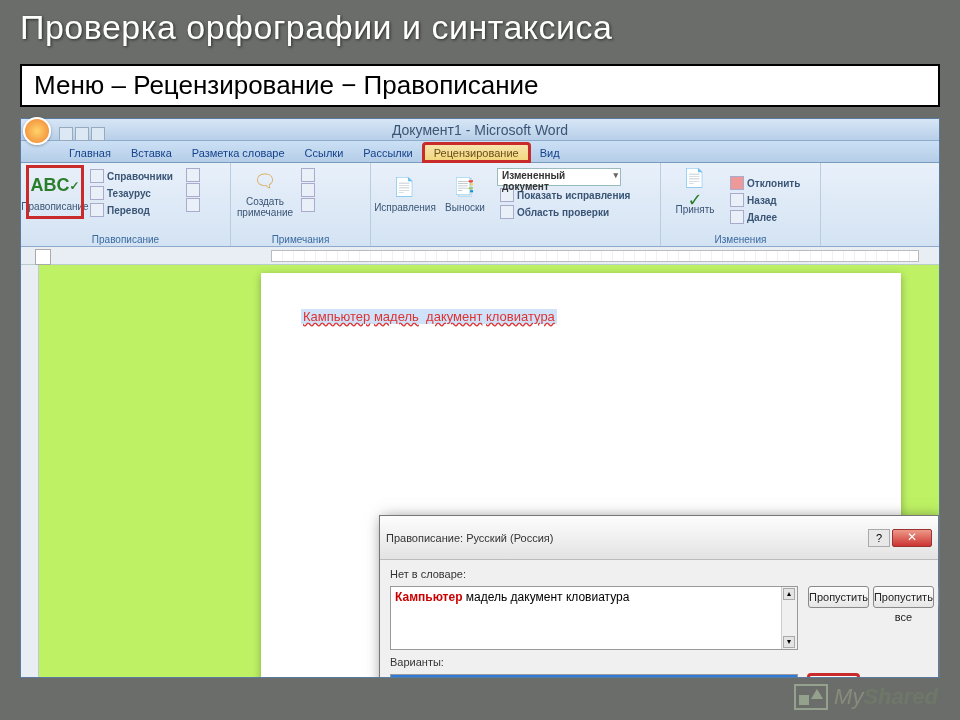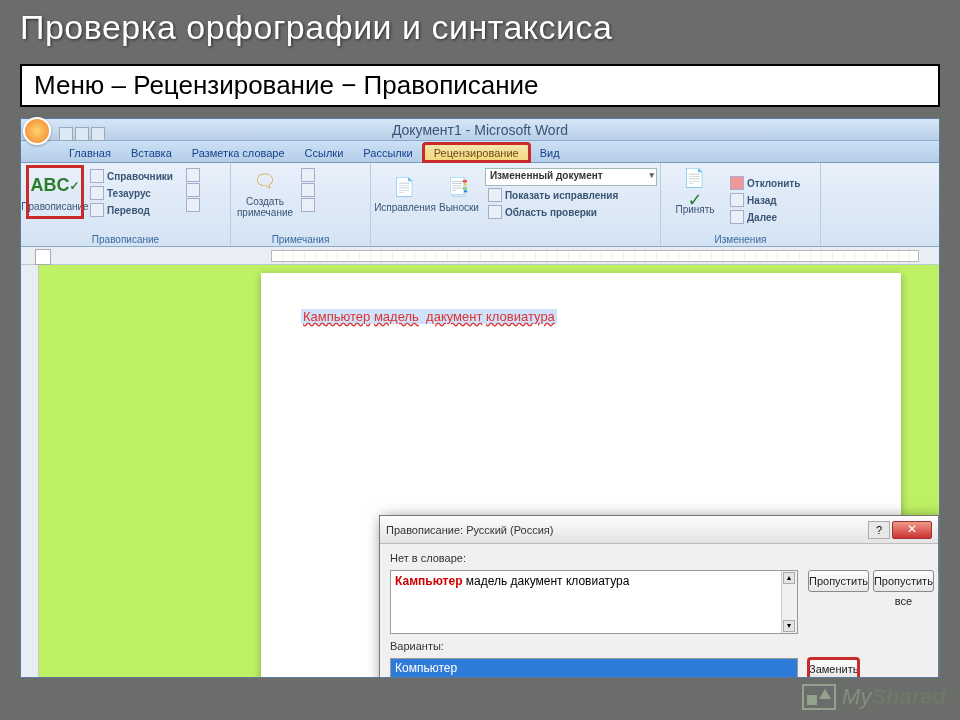--- a/index.html
+++ b/index.html
@@ -37,36 +37,36 @@
   .ruler::before { content:""; position:absolute; left:14px; top:2px; width:14px; height:14px; background:#fff; border:1px solid #aaa;}
   .ruler-scale { position:absolute; left: 250px; right:20px; top:3px; height:12px; background: repeating-linear-gradient(to right,#fff 0,#fff 10px,#f0f0f0 10px,#f0f0f0 11px); border:1px solid #bbb;}
 
   .doc-area { position:absolute; top:146px; left:0; right:0; bottom:0; background:#bef264; overflow:hidden;}
   .vruler { position:absolute; left:0; top:0; width:18px; bottom:0; background:#e9eef4; border-right:1px solid #bcc;}
   .page { position:absolute; left:240px; top:8px; width:640px; height:500px; background:#fff; box-shadow:0 2px 8px rgba(0,0,0,0.3); padding: 36px 40px; font-size:13px; font-family:"Times New Roman",serif;}
   .err { color:#d33; text-decoration: underline wavy #d33; }
   .page .hl-line { background:#cfe2f9; display:inline-block; padding:0 2px;}
 
   .dialog { position:absolute; left:358px; top:250px; width:560px; background:#f0f0f0; border:1px solid #777; box-shadow:3px 3px 14px rgba(0,0,0,0.5); font-size:11px;}
-  .dlg-titlebar { height:28px; background:linear-gradient(#fdfdfd,#e3e3e3); border-bottom:1px solid #bbb; display:flex; align-items:center; padding:0 6px; }
+  .dlg-titlebar { height:44px; background:linear-gradient(#fdfdfd,#e3e3e3); border-bottom:1px solid #bbb; display:flex; align-items:center; padding:0 6px; }
   .dlg-titlebar .t { flex:1; color:#333; }
   .dlg-help { width:22px; height:18px; background:#e8e8e8; border:1px solid #aaa; text-align:center; line-height:16px; font-size:11px; margin-right:2px;}
   .dlg-close { width:40px; height:18px; background:linear-gradient(#e98,#c33); border:1px solid #933; color:#fff; text-align:center; line-height:14px; font-size:12px; border-radius:2px;}
   .dlg-body { padding: 8px 10px 10px; display:grid; grid-template-columns: 1fr 120px; gap: 6px 10px; }
   .lbl { font-size:11px; color:#333; grid-column:1; }
   .txtbox { background:#fff; border:1px solid #999; height:64px; padding:3px 4px; font-size:12px; font-family:"Times New Roman",serif; grid-column:1; position:relative;}
   .txtbox .scroll-stub { position:absolute; right:0; top:0; width:16px; bottom:0; background:#f0f0f0; border-left:1px solid #ccc;}
   .txtbox .arrow { position:absolute; right:2px; width:12px; height:12px; background:#e4e4e4; border:1px solid #aaa; text-align:center; line-height:10px; font-size:8px;}
   .listbox { background:#fff; border:1px solid #999; height:64px; grid-column:1; position:relative; font-size:12px;}
   .listbox .sel { background:#2f7bd9; color:#fff; padding:2px 4px; }
   .btncol { grid-column:2; display:flex; flex-direction:row; gap:4px; }
   .dbtn { height:22px; background:linear-gradient(#fdfdfd,#e6e6e6); border:1px solid #8a8a8a; border-radius:3px; font-size:11px; color:#222; text-align:center; line-height:20px; }
   .dbtn.hl { outline:3px solid #c92a2a; outline-offset:-2px;}
 
-  .watermark { position:absolute; right:14px; bottom:10px; display:flex; align-items:center; gap:6px; color:#8b927f; font-size:22px; font-style:italic; opacity:0.85;}
+  .watermark { position:absolute; right:22px; bottom:10px; display:flex; align-items:center; gap:6px; color:#8b927f; font-size:22px; font-style:italic; opacity:0.85;}
   .watermark .wicon { width:34px; height:26px; border:2px solid #9aab94; position:relative;}
   .watermark .wicon::before{content:""; position:absolute; left:3px; bottom:3px; width:10px; height:10px; background:#9aab94;}
   .watermark .wicon::after{content:""; position:absolute; right:3px; top:3px; width:0; height:0; border-left:6px solid transparent; border-right:6px solid transparent; border-bottom:10px solid #9aab94;}
 </style>
 </head>
 <body>
 
 <div class="slide-title">Проверка орфографии и синтаксиса</div>
 
 <div class="path-box">Меню – Рецензирование − Правописание</div>
@@ -142,21 +142,21 @@
       <div class="rhoriz">
         <div class="bigbtn">
           <div class="ico-lg" style="color:#3a6aa0">📄</div>
           <span>Исправления</span>
         </div>
         <div class="bigbtn">
           <div class="ico-lg" style="color:#3a6aa0">📑</div>
           <span>Выноски</span>
         </div>
         <div class="rvert" style="margin-top:2px">
-          <div class="combo" style="width:172px">Измененный документ</div>
+          <div class="combo" style="width:124px">Измененный документ</div>
           <div class="smallrow">
               <span class="ico-sm"></span>
               <span>Показать исправления</span>
             </div>
           <div class="smallrow">
               <span class="ico-sm"></span>
               <span>Область проверки</span>
             </div>
         </div>
       </div>

